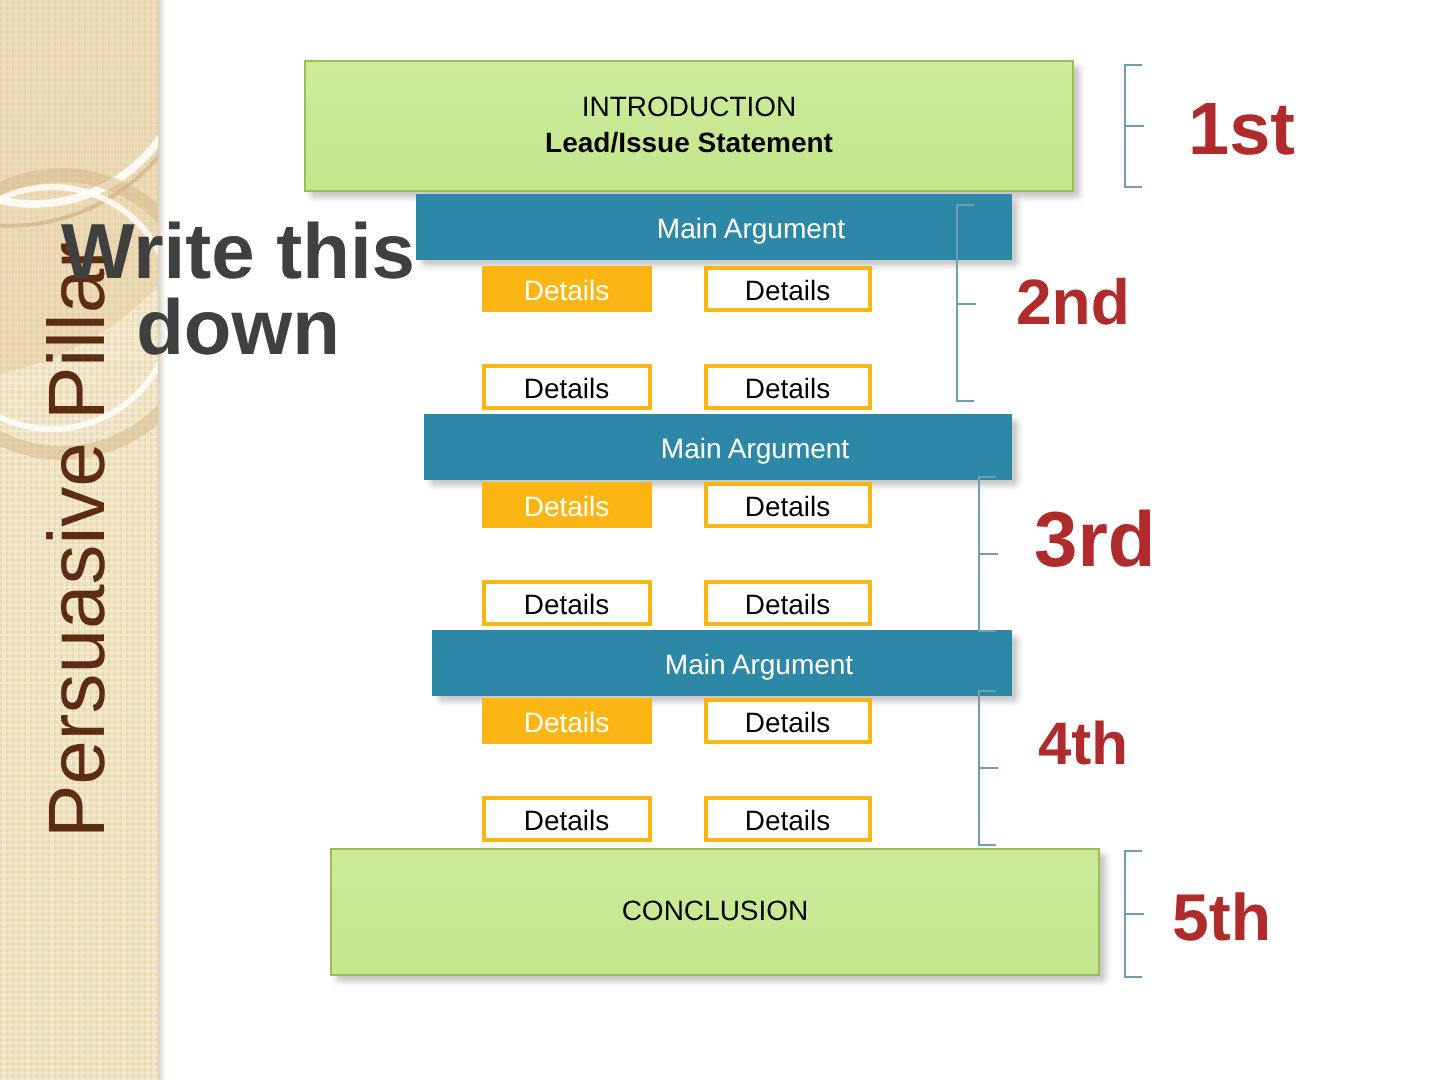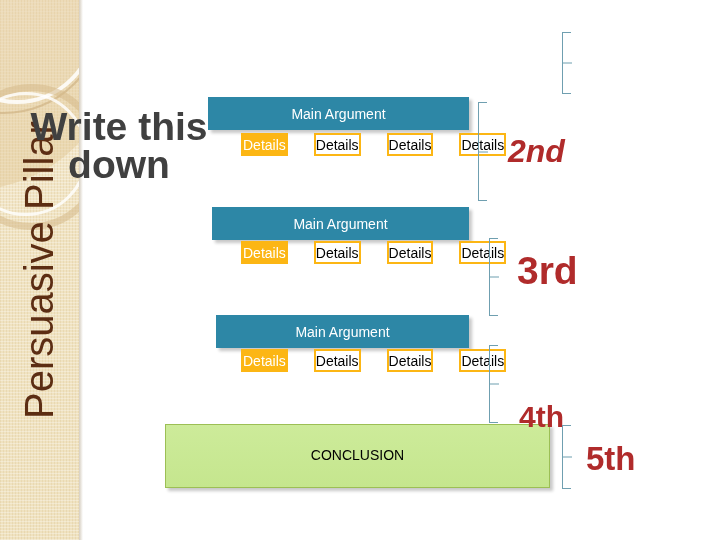--- a/index.html
+++ b/index.html
@@ -132,25 +132,26 @@
   .tealbar {
     position: absolute;
     background: #2d87a6;
     box-shadow: 3px 3px 3px rgba(0,0,0,0.22);
     color: #ffffff;
     display: flex;
     align-items: center;
     justify-content: center;
     font-size: 14px;
     z-index: 3;
+    padding-left: 37px;
   }
   .details-grid {
     position: absolute;
     display: grid;
-    grid-template-columns: 1fr 1fr 1fr 1fr;
+    grid-template-columns: 1fr 1fr;
     grid-template-rows: 1fr 1fr;
     z-index: 4;
     gap: 26px;
   }
   .details-cell {
     display: flex;
     align-items: center;
     justify-content: center;
     font-size: 14px;
     border: 2px solid #fcb614;
@@ -215,45 +216,50 @@
     <div class="arc a1"></div>
     <div class="arc a3"></div>
     <div class="arc a4"></div>
   </div>
   <div id="sidebar-edge"></div>
 
   <div id="sidebar-title">Persuasive Pillar</div>
 
   <div id="write-this-down">Write this down</div>
 
+  <div class="greenbox" style="left:152px; top:30px; width:383px; height:64px;">
+    <div>INTRODUCTION</div>
+    <div style="font-weight:bold;">Lead/Issue Statement</div>
+  </div>
 
   <div class="brace" style="left:556px; top:32px; width:18px; height:62px;">
     <div class="cap top"></div>
     <div class="bar"></div>
     <div class="cap bot"></div>
     <div class="mid"></div>
   </div>
+  <div class="ordinal" style="left:594px; top:44px; font-size:37px;">1st</div>
 
   <div class="tealbar" style="left:208px; top:97px; width:261px; height:33px;">
     <span>Main Argument</span>
   </div>
   <div class="details-grid" style="left:241px; top:133px; width:195px; height:72px;">
     <div class="details-cell filled">Details</div>
     <div class="details-cell">Details</div>
     <div class="details-cell">Details</div>
     <div class="details-cell">Details</div>
   </div>
 
   <div class="brace" style="left:472px; top:102px; width:18px; height:99px;">
     <div class="cap top"></div>
     <div class="bar"></div>
     <div class="cap bot"></div>
     <div class="mid"></div>
   </div>
-  <div class="ordinal" style="left:508px; top:133px; font-size:32px;font-style:italic;">2nd</div>
+  <div class="ordinal" style="left:508px; top:133px; font-size:32px;">2nd</div>
 
   <div class="tealbar" style="left:212px; top:207px; width:257px; height:33px;">
     <span>Main Argument</span>
   </div>
   <div class="details-grid" style="left:241px; top:241px; width:195px; height:72px;">
     <div class="details-cell filled">Details</div>
     <div class="details-cell">Details</div>
     <div class="details-cell">Details</div>
     <div class="details-cell">Details</div>
   </div>
@@ -275,21 +281,21 @@
     <div class="details-cell">Details</div>
     <div class="details-cell">Details</div>
   </div>
 
   <div class="brace" style="left:483px; top:345px; width:18px; height:78px;">
     <div class="cap top"></div>
     <div class="bar"></div>
     <div class="cap bot"></div>
     <div class="mid"></div>
   </div>
-  <div class="ordinal" style="left:519px; top:356px; font-size:30px;margin-top:44px;">4th</div>
+  <div class="ordinal" style="left:519px; top:356px; font-size:30px;">4th</div>
 
   <div class="greenbox" style="left:165px; top:424px; width:383px; height:62px;text-align:right;">
     <div>CONCLUSION</div>
   </div>
 
   <div class="brace" style="left:556px; top:425px; width:18px; height:64px;">
     <div class="cap top"></div>
     <div class="bar"></div>
     <div class="cap bot"></div>
     <div class="mid"></div>

